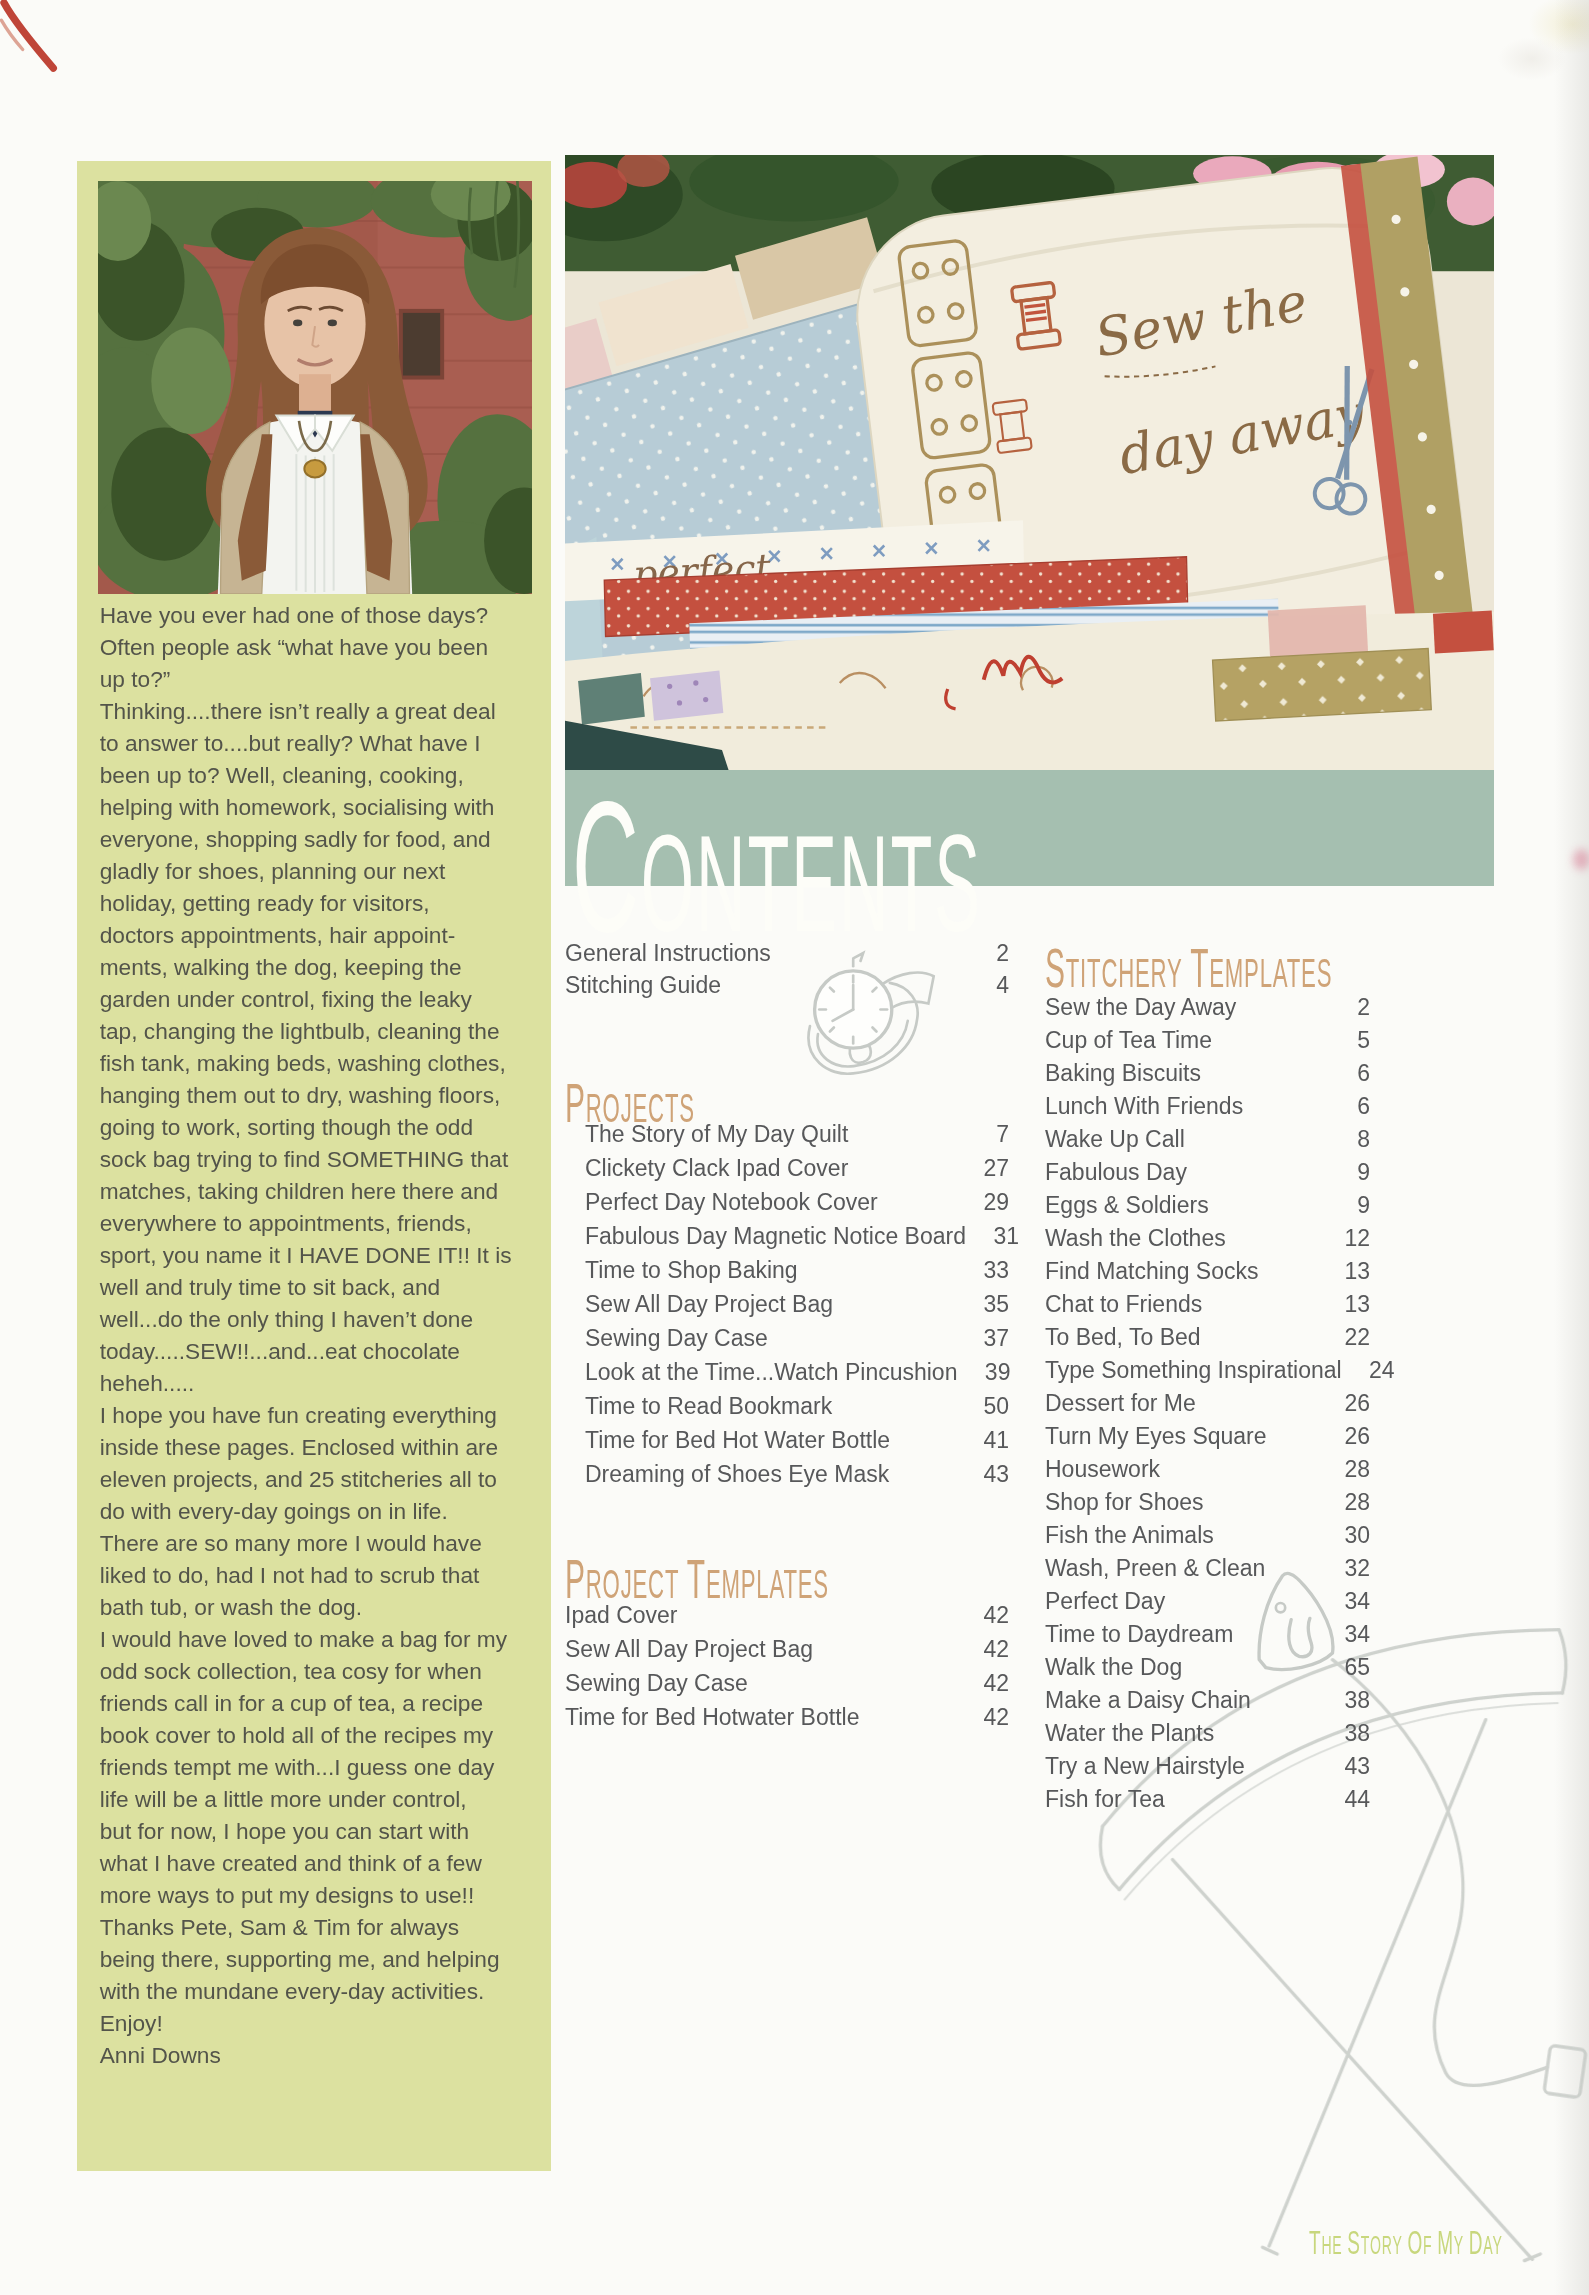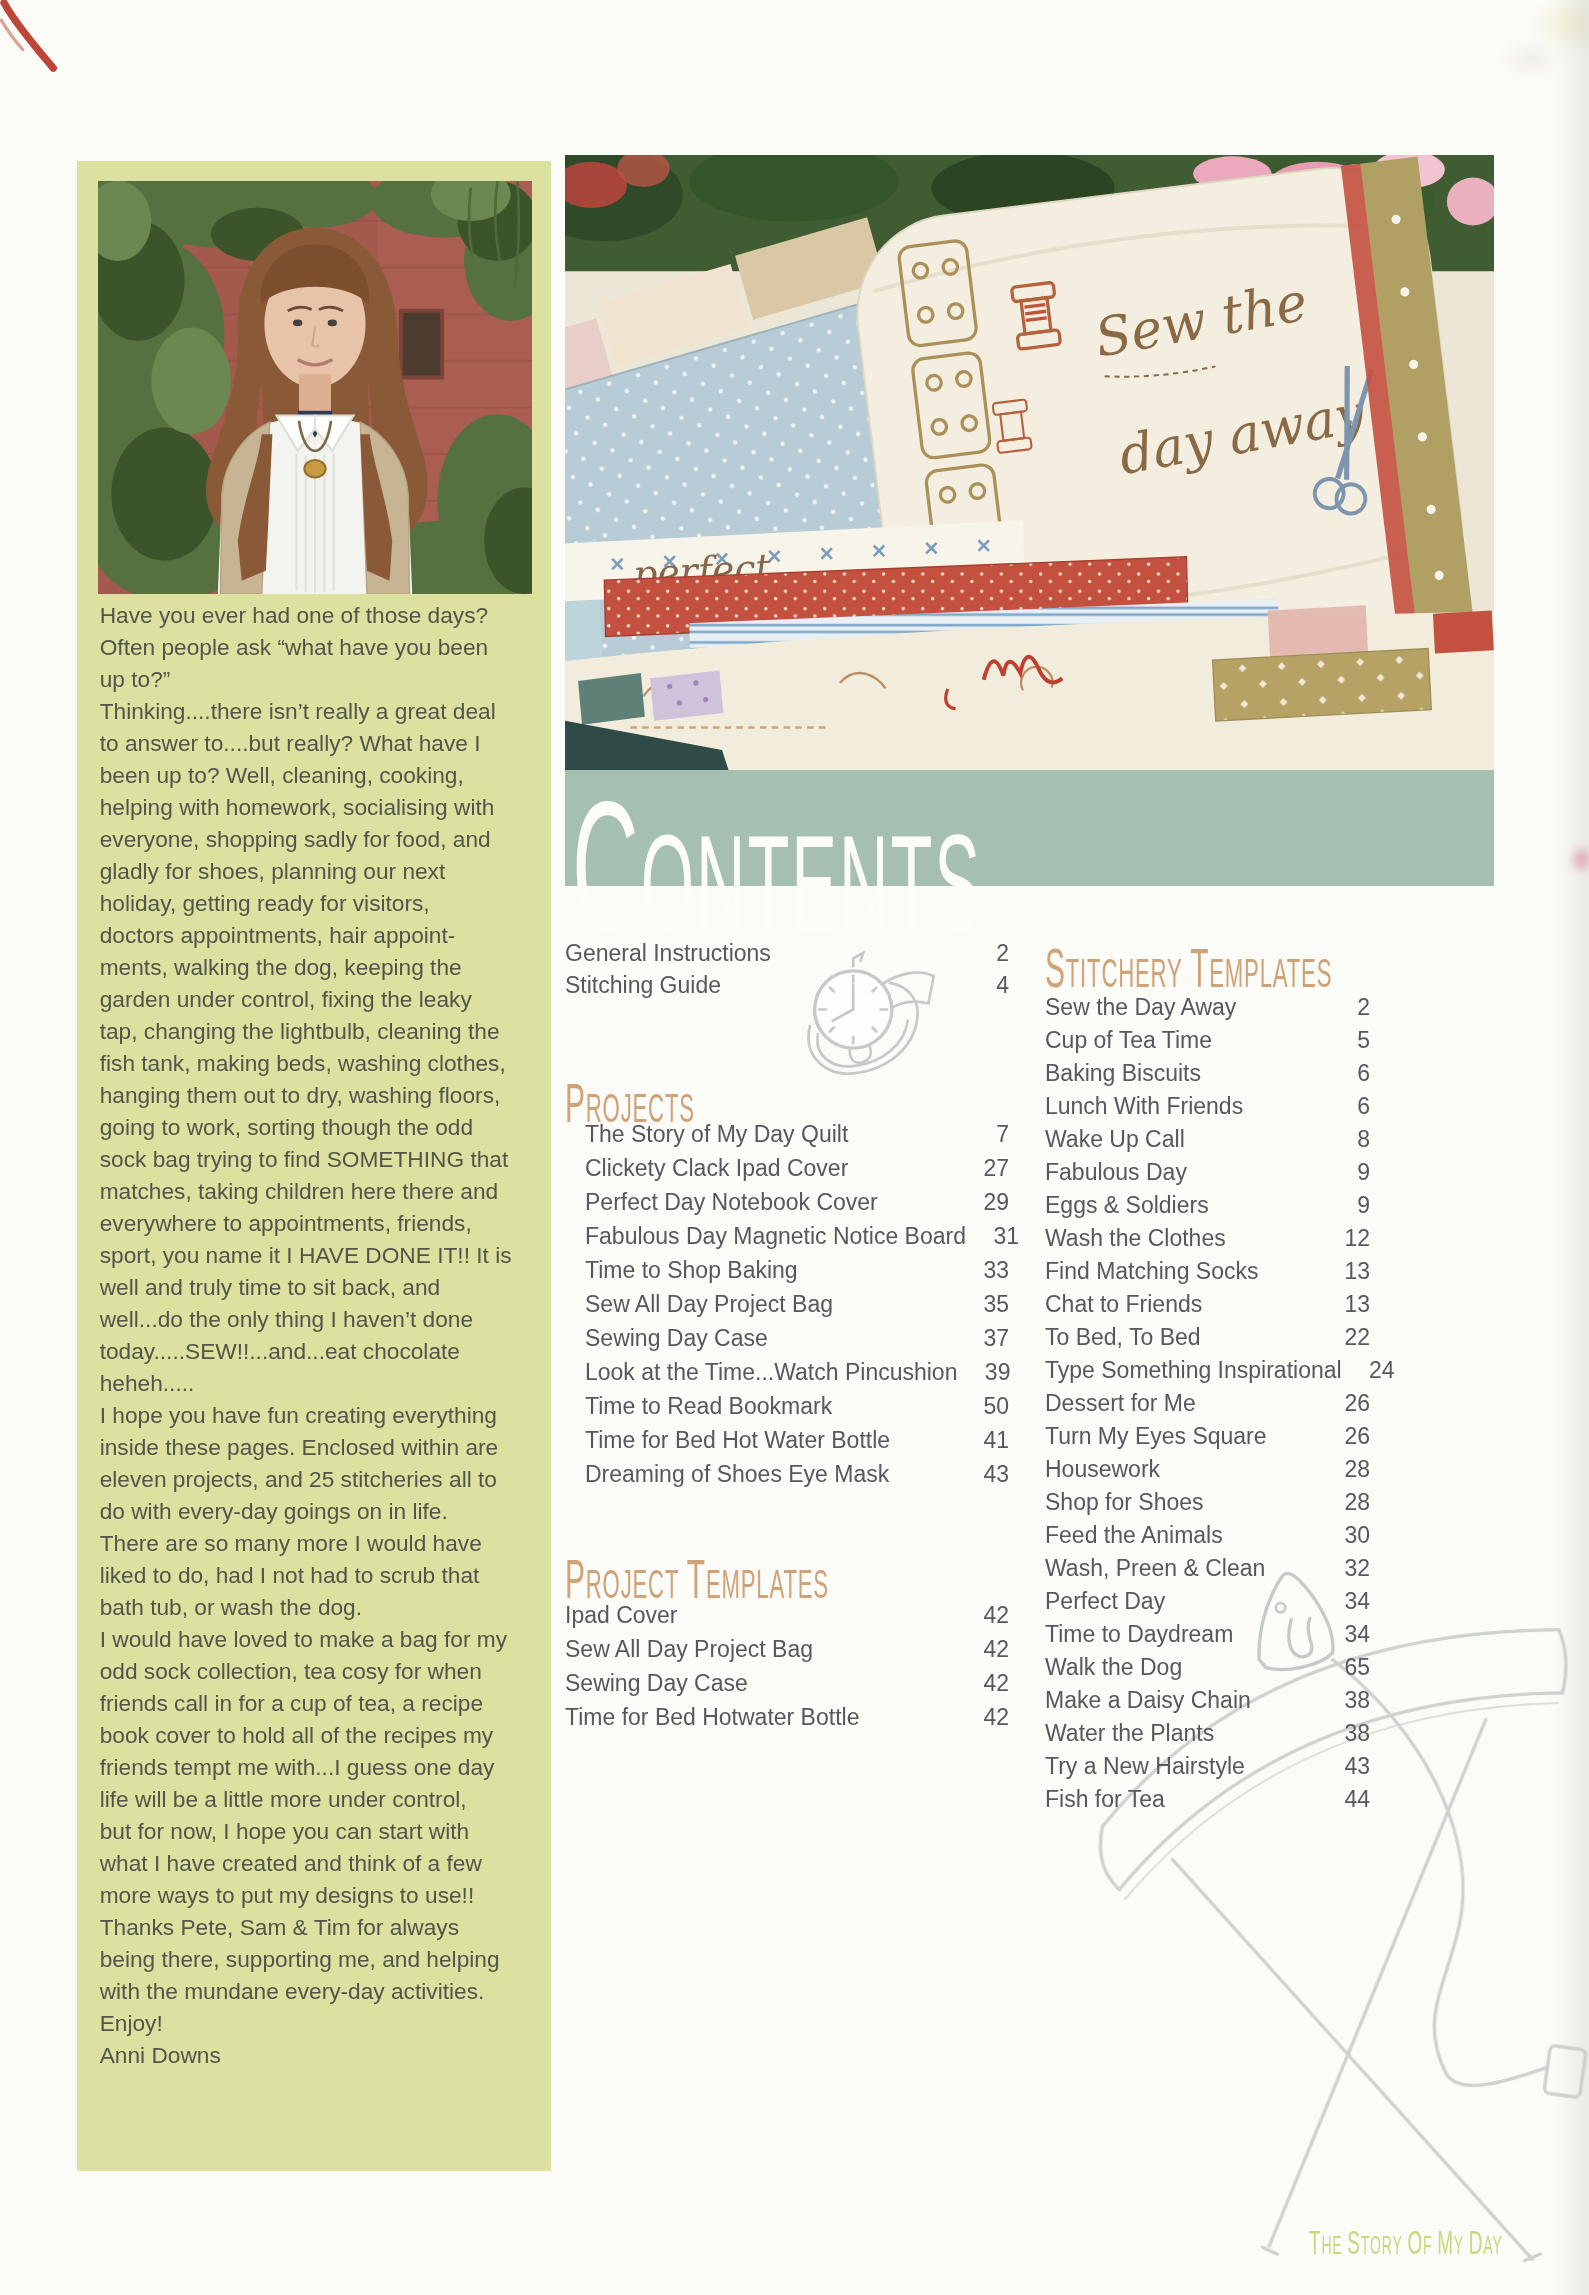--- a/index.html
+++ b/index.html
@@ -535,21 +535,21 @@
       </div>
       <div class="toc-row">
         <span class="toc-label">Housework</span>
         <span class="toc-page">28</span>
       </div>
       <div class="toc-row">
         <span class="toc-label">Shop for Shoes</span>
         <span class="toc-page">28</span>
       </div>
       <div class="toc-row">
-        <span class="toc-label">Feed the Animals</span>
+        <span class="toc-label">Fish the Animals</span>
         <span class="toc-page">30</span>
       </div>
       <div class="toc-row">
         <span class="toc-label">Wash, Preen &amp; Clean</span>
         <span class="toc-page">32</span>
       </div>
       <div class="toc-row">
         <span class="toc-label">Perfect Day</span>
         <span class="toc-page">34</span>
       </div>

